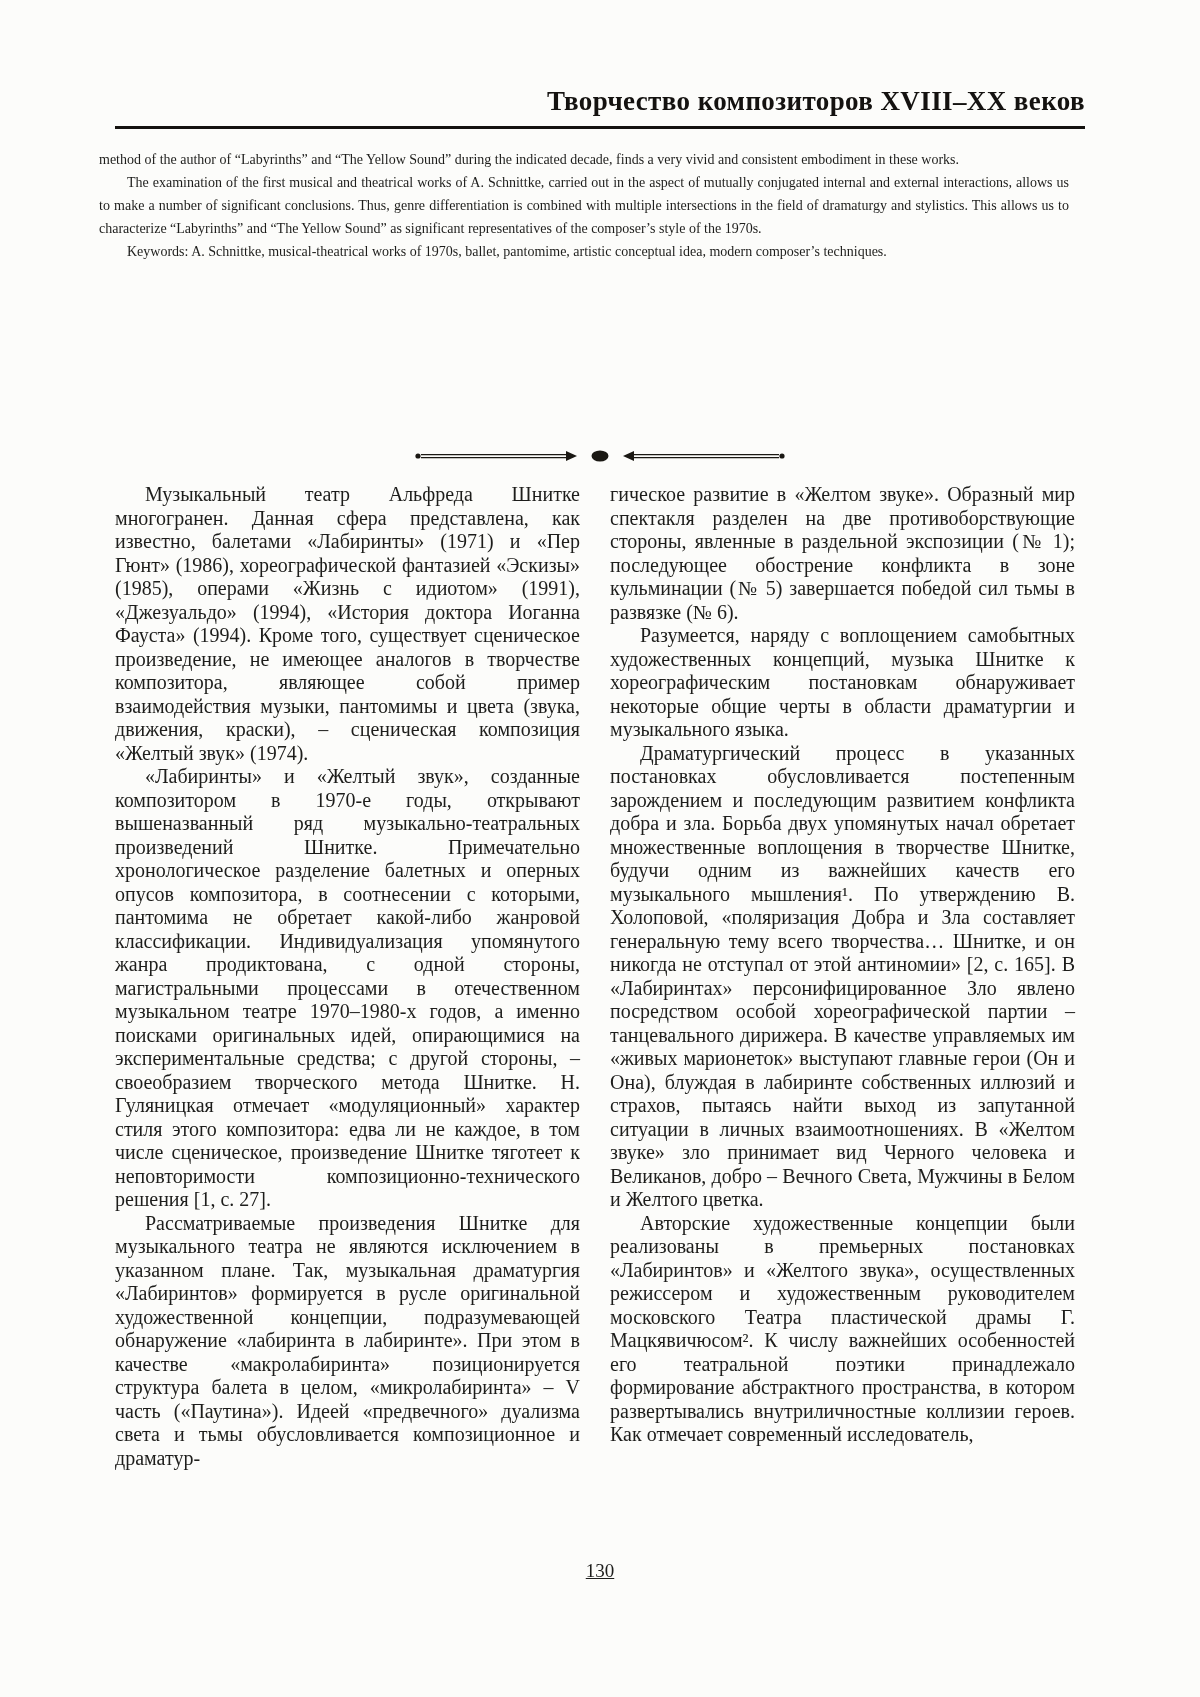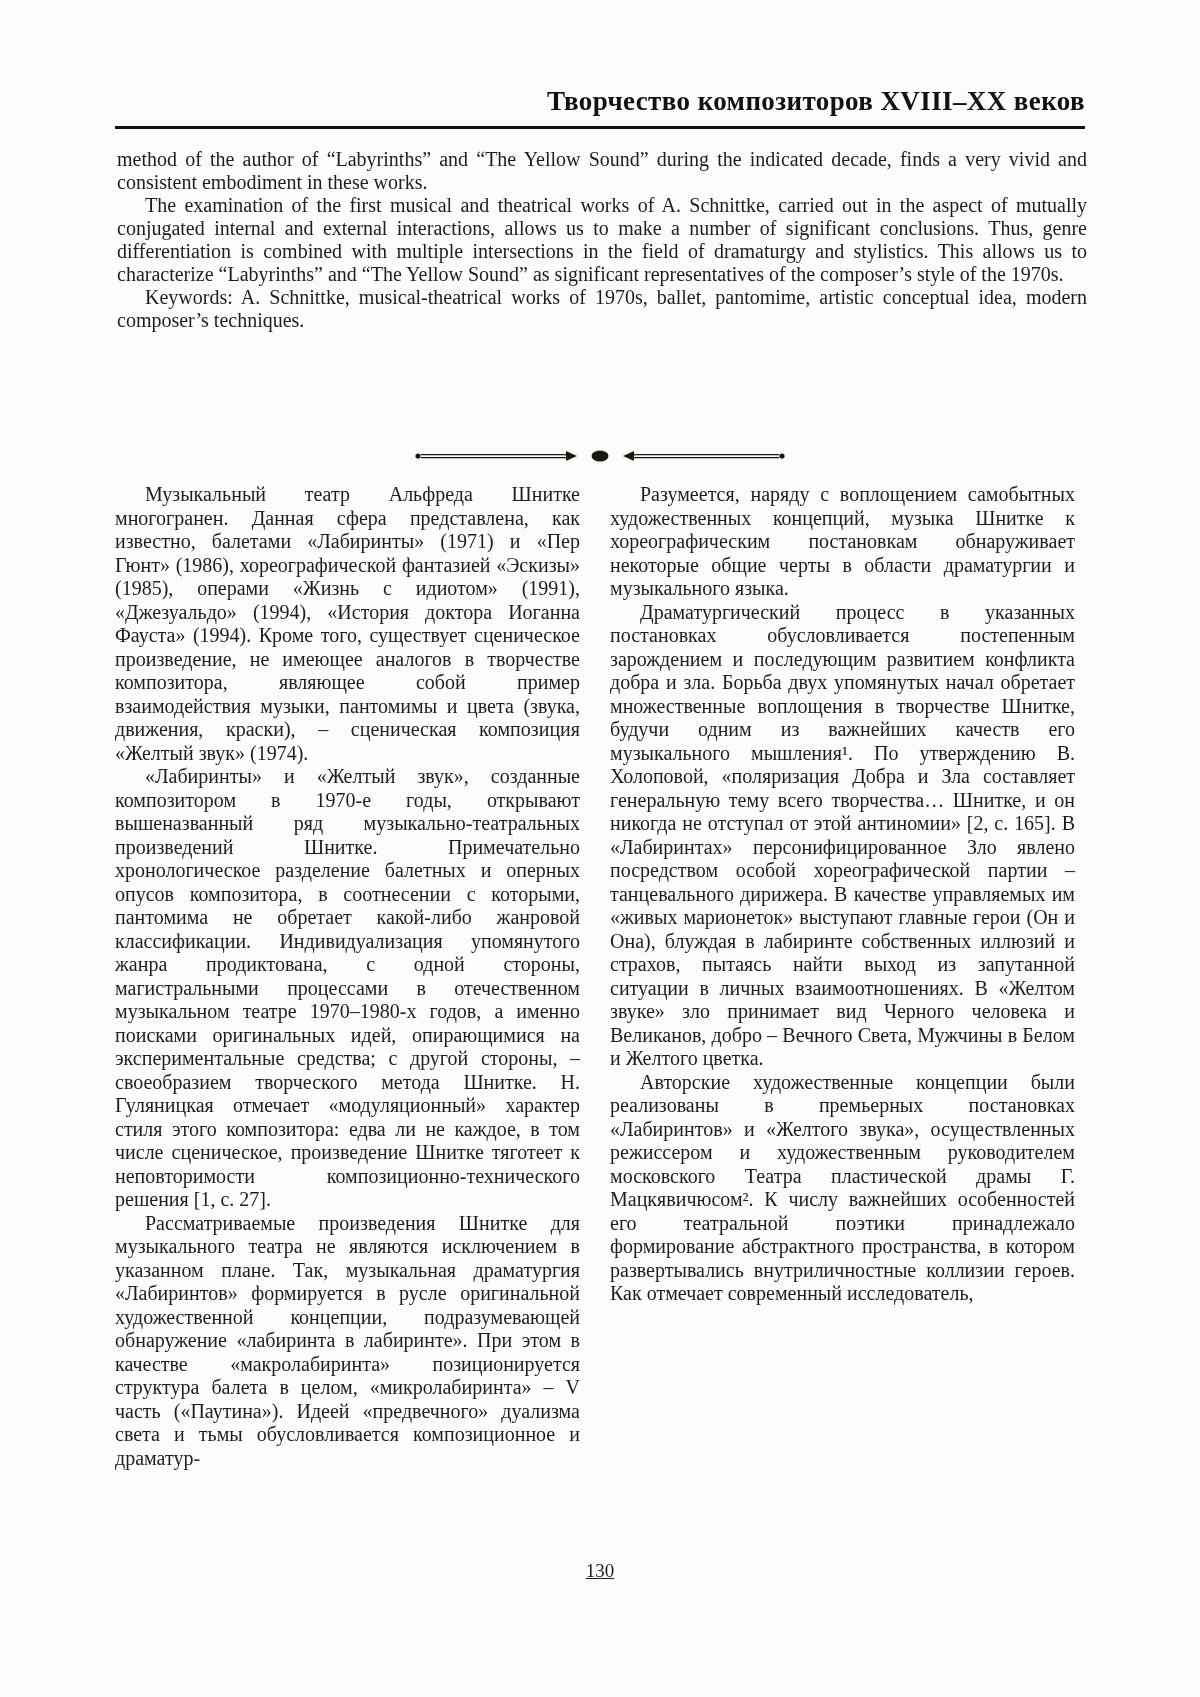--- a/index.html
+++ b/index.html
@@ -28,23 +28,23 @@
     color: #141210;
   }
   .head-rule {
     margin-top: 9px;
     border-top: 3px solid #14120f;
     height: 0;
   }
   .front-matter {
     position: absolute;
     top: 148px;
-    left: 117px;
+    left: 99px;
     width: 970px;
-    font-size: 20px;
+    font-size: 14px;
     line-height: 23px;
     text-align: justify;
     hyphens: auto;
   }
   .fm-p { text-indent: 28px; }
   .fm-p.no-indent { text-indent: 0; }
   .italic { font-style: italic; }
   .divider {
     position: absolute;
     top: 446px;
@@ -109,20 +109,21 @@
     </svg>
   </div>
 
   <section class="body-columns" lang="ru">
     <div class="column">
       <p class="body-p">Музыкальный театр Альфреда Шнитке многогранен. Данная сфера представлена, как известно, балетами «Лабиринты» (1971) и «Пер Гюнт» (1986), хореографической фантазией «Эскизы» (1985), операми «Жизнь с идиотом» (1991), «Джезуальдо» (1994), «История доктора Иоганна Фауста» (1994). Кроме того, существует сценическое произведение, не имеющее аналогов в творчестве композитора, являющее собой пример взаимодействия музыки, пантомимы и цвета (звука, движения, краски), – сценическая композиция «Желтый звук» (1974).</p>
       <p class="body-p">«Лабиринты» и «Желтый звук», созданные композитором в 1970-е годы, открывают вышеназванный ряд музыкально-театральных произведений Шнитке. Примечательно хронологическое разделение балетных и оперных опусов композитора, в соотнесении с которыми, пантомима не обретает какой-либо жанровой классификации. Индивидуализация упомянутого жанра продиктована, с одной стороны, магистральными процессами в отечественном музыкальном театре 1970–1980-х годов, а именно поисками оригинальных идей, опирающимися на экспериментальные средства; с другой стороны, – своеобразием творческого метода Шнитке. Н. Гуляницкая отмечает «модуляционный» характер стиля этого композитора: едва ли не каждое, в том числе сценическое, произведение Шнитке тяготеет к неповторимости композиционно-технического решения [1, с. 27].</p>
       <p class="body-p">Рассматриваемые произведения Шнитке для музыкального театра не являются исключением в указанном плане. Так, музыкальная драматургия «Лабиринтов» формируется в русле оригинальной художественной концепции, подразумевающей обнаружение «лабиринта в лабиринте». При этом в качестве «макролабиринта» позиционируется структура балета в целом, «микролабиринта» – V часть («Паутина»). Идеей «предвечного» дуализма света и тьмы обусловливается композиционное и драматур-</p>
     </div>
     <div class="column">
+      <p class="body-p no-indent">гическое развитие в «Желтом звуке». Образный мир спектакля разделен на две противоборствующие стороны, явленные в раздельной экспозиции (№ 1); последующее обострение конфликта в зоне кульминации (№ 5) завершается победой сил тьмы в развязке (№ 6).</p>
       <p class="body-p">Разумеется, наряду с воплощением самобытных художественных концепций, музыка Шнитке к хореографическим постановкам обнаруживает некоторые общие черты в области драматургии и музыкального языка.</p>
       <p class="body-p">Драматургический процесс в указанных постановках обусловливается постепенным зарождением и последующим развитием конфликта добра и зла. Борьба двух упомянутых начал обретает множественные воплощения в творчестве Шнитке, будучи одним из важнейших качеств его музыкального мышления¹. По утверждению В. Холоповой, «поляризация Добра и Зла составляет генеральную тему всего творчества… Шнитке, и он никогда не отступал от этой антиномии» [2, с. 165]. В «Лабиринтах» персонифицированное Зло явлено посредством особой хореографической партии – танцевального дирижера. В качестве управляемых им «живых марионеток» выступают главные герои (Он и Она), блуждая в лабиринте собственных иллюзий и страхов, пытаясь найти выход из запутанной ситуации в личных взаимоотношениях. В «Желтом звуке» зло принимает вид Черного человека и Великанов, добро – Вечного Света, Мужчины в Белом и Желтого цветка.</p>
       <p class="body-p">Авторские художественные концепции были реализованы в премьерных постановках «Лабиринтов» и «Желтого звука», осуществленных режиссером и художественным руководителем московского Театра пластической драмы Г. Мацкявичюсом². К числу важнейших особенностей его театральной поэтики принадлежало формирование абстрактного пространства, в котором развертывались внутриличностные коллизии героев. Как отмечает современный исследователь,</p>
     </div>
   </section>
 
   <footer class="page-footer">
     <span class="page-number">130</span>
   </footer>
 

